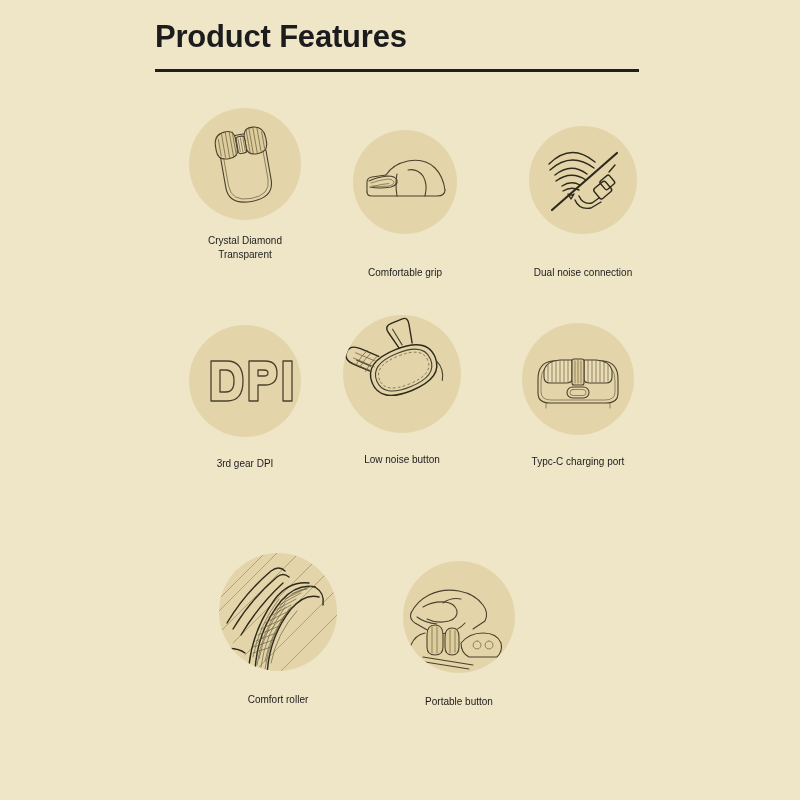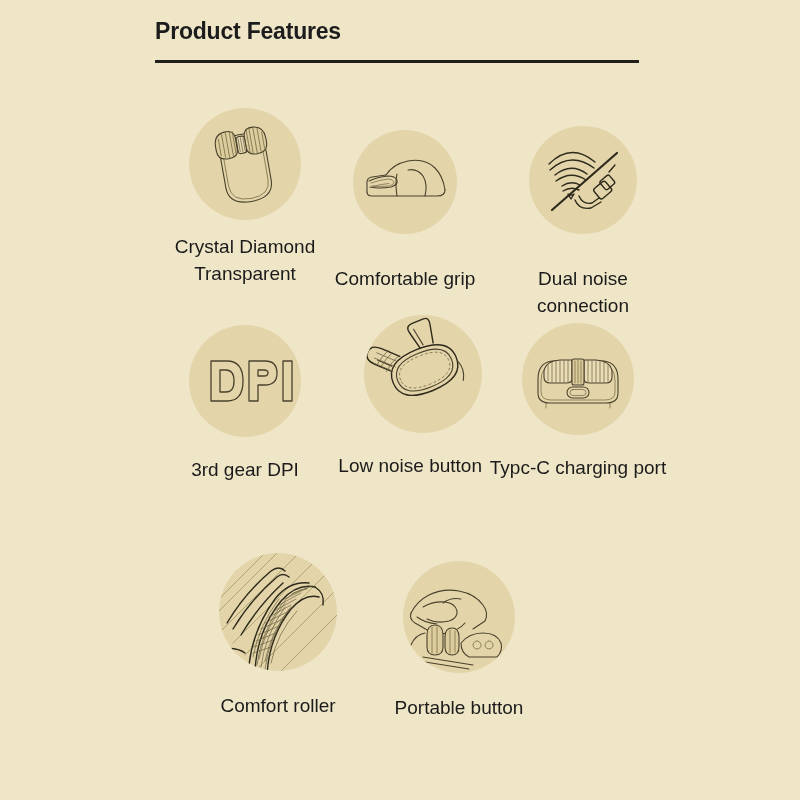--- a/index.html
+++ b/index.html
@@ -22,21 +22,21 @@
   }
 
   
   .header {
     position: absolute;
     left: 155px;
     top: 18px;
     width: 486px;
   }
   .page-title {
-    font-size: 23px;
+    font-size: 31px;
     font-weight: bold;
     color: #1c1c1c;
     letter-spacing: -0.2px;
     line-height: 1.2;
     margin: 0;
     padding: 0;
   }
   .title-rule {
     margin-top: 14px;
     height: 3px;
@@ -81,41 +81,41 @@
     justify-content: center;
     overflow: hidden;
     position: relative;
   }
   .icon-circle svg {
     display: block;
   }
 
   .feature-label {
     margin-top: 14px;
-    font-size: 19px;
+    font-size: 10px;
     color: #1b1b1b;
     text-align: center;
     line-height: 1.42;
     white-space: pre-line;
     font-weight: 400;
   }
   .label-lower { margin-top: 32px; }
   .label-row2  { margin-top: 20px; }
   .label-row3  { margin-top: 22px; }
   .label-row3-mid { margin-top: 16px; }
 
   
   .row-1 .cell-1 .icon-circle { margin-left: 0px; }
   .row-1 .cell-2 { margin-top: 22px; }
   .row-1 .cell-2 .icon-circle { width: 104px; height: 104px; }
   .row-1 .cell-3 { margin-top: 18px; margin-left: 8px; }
   .row-1 .cell-3 .icon-circle { width: 108px; height: 108px; }
 
   .row-2 .cell-1 { margin-top: 2px; }
-  .row-2 .cell-2 { margin-top: -8px; margin-left: -8px; align-items: flex-end; }
+  .row-2 .cell-2 { margin-top: -8px; margin-left: -8px; }
   .row-2 .cell-2 .icon-circle { width: 118px; height: 118px; }
   .row-2 .cell-3 { margin-top: 0px; margin-left: 6px; }
 
   .row-3 .cell-1 { margin-top: 0px; }
   .row-3 .cell-1 .icon-circle { width: 118px; height: 118px; }
   .row-3 .cell-2 { margin-top: 14px; margin-left: -4px; }
   .row-3 .cell-2 .icon-circle { width: 104px; height: 104px; }
   .row-3 .cell-3 { margin-top: 8px; margin-left: 6px; }
   .row-3 .cell-3 .icon-circle { width: 112px; height: 112px; }
 

